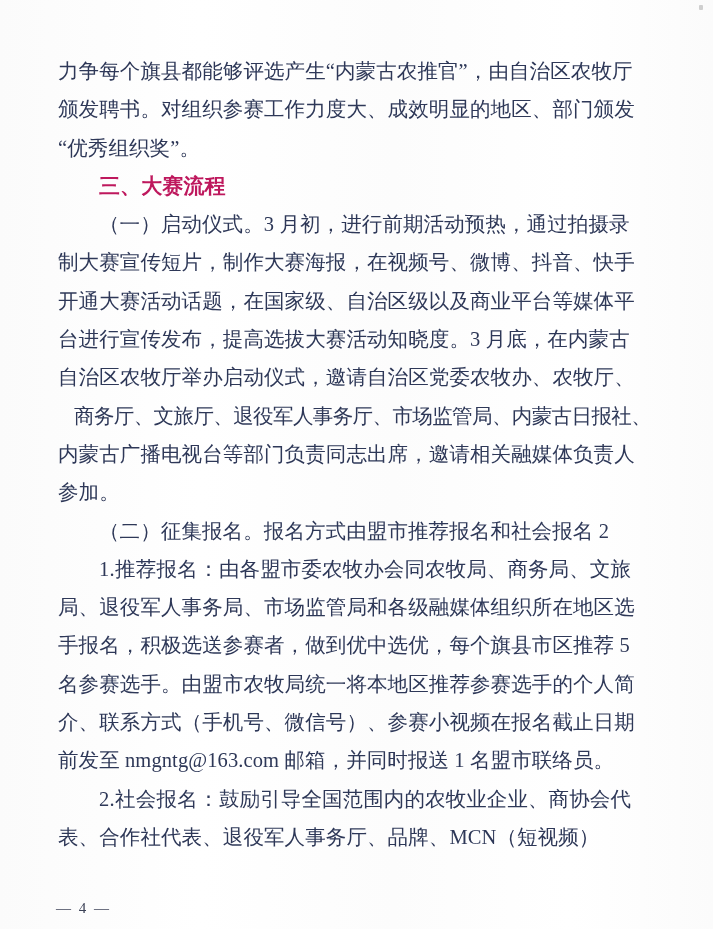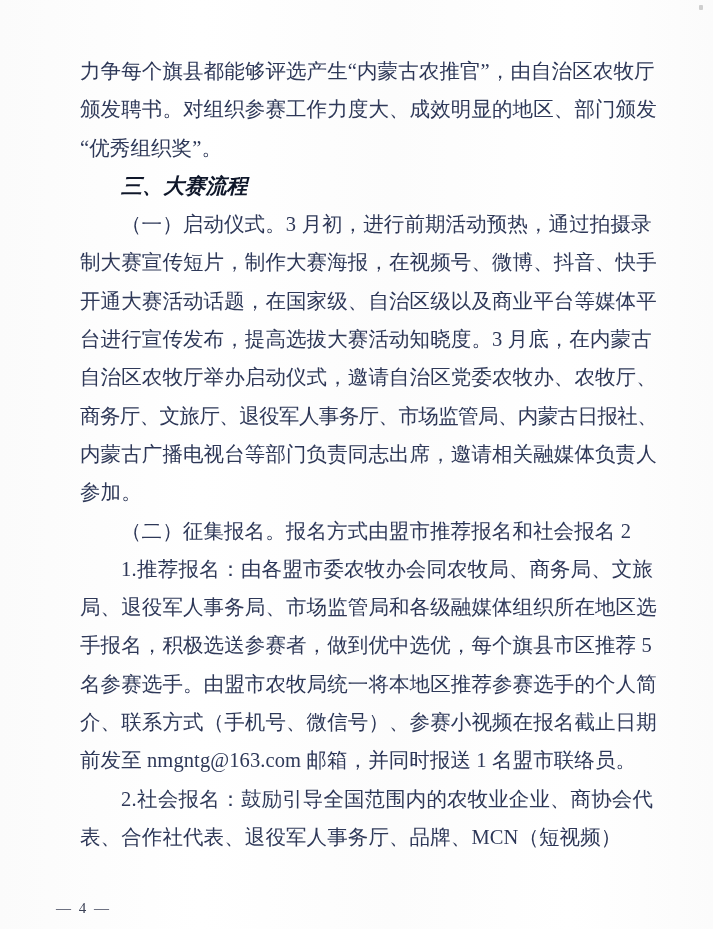--- a/index.html
+++ b/index.html
@@ -9,40 +9,39 @@
     height: 929px;
     overflow: hidden;
   }
   body {
     position: relative;
     background: linear-gradient(90deg, #fbfbfb 0%, #ffffff 28%, #fcfcfc 55%, #ffffff 80%, #fbfbfb 100%);
     font-family: "Liberation Serif", "DejaVu Serif", serif;
   }
   .doc {
     position: absolute;
-    left: 80px;
+    left: 58px;
     top: 52px;
     width: 582px;
     color: #2e3858;
   }
   .line {
     height: 38.3px;
     line-height: 38.3px;
     font-size: 20.5px;
     letter-spacing: 0.1px;
     white-space: nowrap;
   }
   .indent { padding-left: 41px; }
-  .tight { letter-spacing: -0.6px; }
+  .tight { letter-spacing: -0.6px; margin-left: 16px; }
   .heading {
     font-family: "Liberation Sans", "DejaVu Sans", sans-serif;
     font-weight: 700;
-    color: #0f172a;
+    color: #be185d;
     font-size: 21px;
-    font-style: italic;
   }
   .lead-kai {
     
     font-weight: 400;
   }
   .lead-bold {
     font-weight: 400;
     letter-spacing: 0.3px;
   }
   .page-number {

